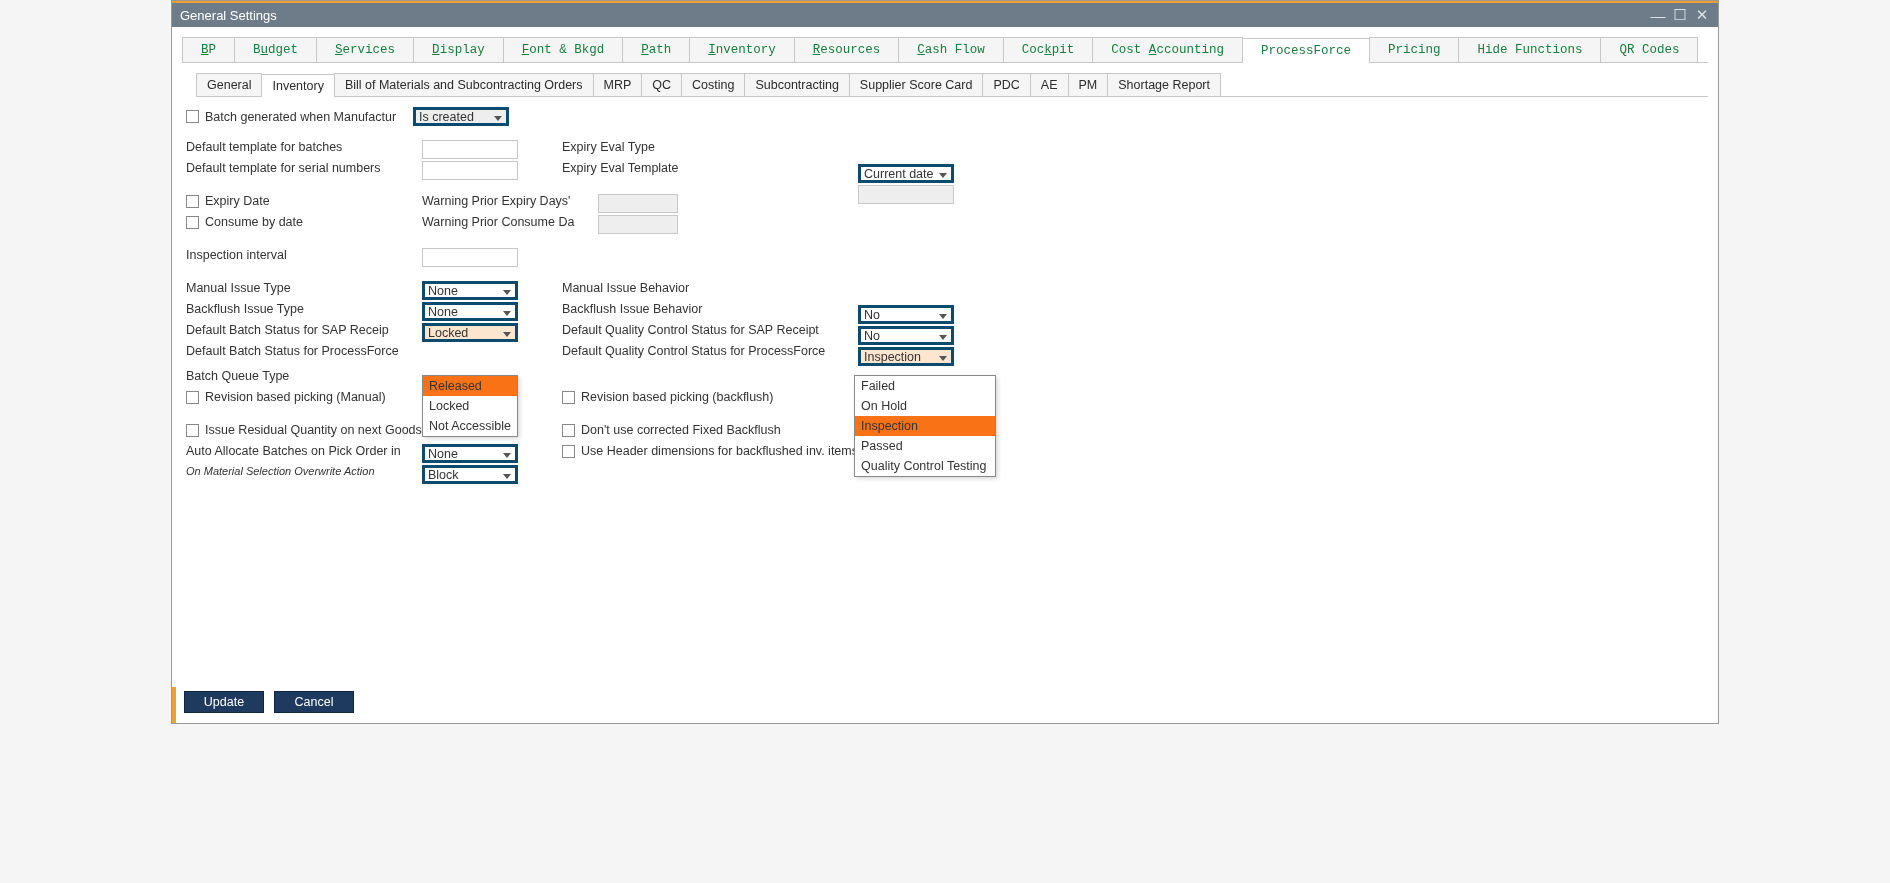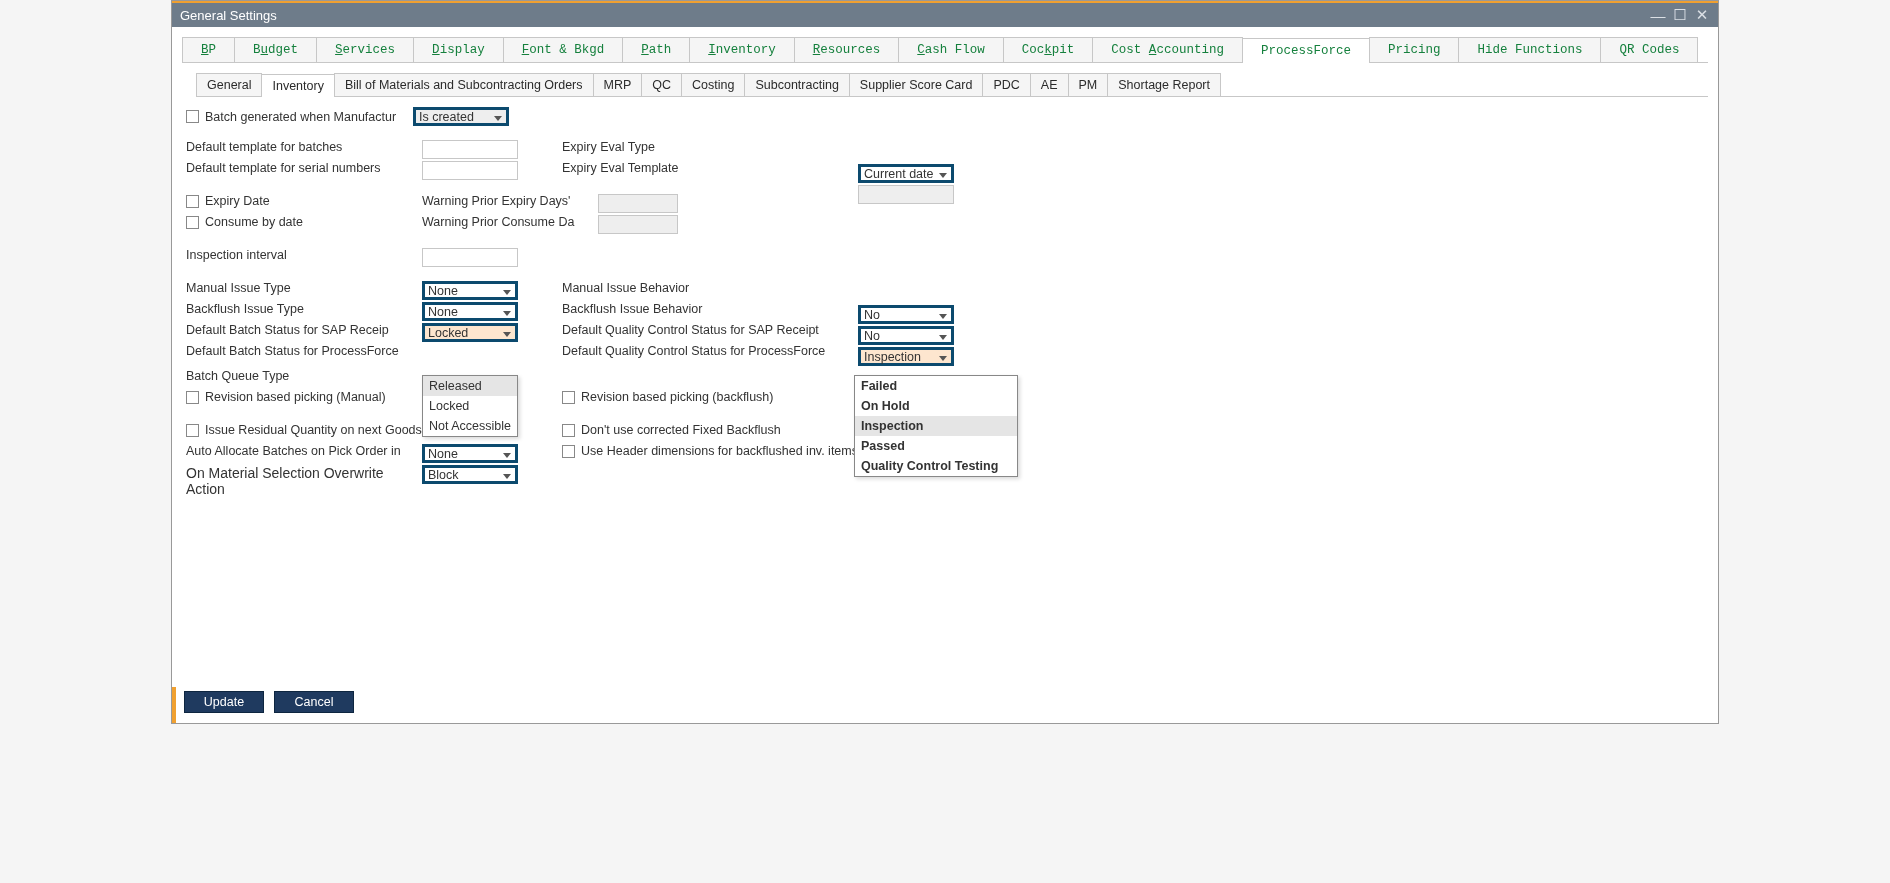--- a/index.html
+++ b/index.html
@@ -96,21 +96,21 @@
   cursor:pointer;
 }
 .chk-lbl { display:flex; align-items:center; font-size:12.5px;}
 .gap { height: 12px; }
 .gap-s { height: 4px; }
 .dropdown-list {
   position:absolute; border:1px solid #888; background:#fff; font-size:12.5px;
   box-shadow: 2px 2px 4px rgba(0,0,0,0.15);
 }
 .dropdown-list .opt { padding:2px 6px; height:20px; display:flex; align-items:center; cursor:pointer;}
-.dropdown-list .opt.hl { background:#e5e5e5; }
+.dropdown-list .opt.hl { background:#f97316; }
 .footer-btns {
   display:flex; gap:10px; padding:4px 8px 10px 8px; background:#fff;
   border-left:4px solid #f0a030;
 }
 .btn {
   background:#1f3a5f; color:#fff; border:1px solid #0e2640; padding:3px 18px; font-size:12.5px; font-family:inherit;
   min-width:80px; text-align:center; cursor:pointer;
 }
 .col-left { width:376px; }
 </style>
@@ -268,21 +268,21 @@
         <div class="ctrl"></div>
         <div class="lbl2" style="overflow:hidden; white-space:nowrap;">Default Quality Control Status for ProcessForce</div>
       </div>
 
       <div class="dropdown-list" style="left:240px; top:278px; width:96px;">
         <div class="opt hl">Released</div>
         <div class="opt">Locked</div>
         <div class="opt">Not Accessible</div>
       </div>
 
-      <div class="dropdown-list" style="left:672px; top:278px; width:164px;font-weight:bold;">
+      <div class="dropdown-list" style="left:672px; top:278px; width:142px;">
         <div class="opt">Failed</div>
         <div class="opt">On Hold</div>
         <div class="opt hl">Inspection</div>
         <div class="opt">Passed</div>
         <div class="opt">Quality Control Testing</div>
       </div>
 
       <div class="gap-s"></div>
       <div class="row">
         <div class="lbl">Batch Queue Type</div>
@@ -317,21 +317,21 @@
               <span>None</span>
             </div>
           </div>
         <div style="width:40px;"></div>
         <div class="chk-lbl">
           <span class="chk"></span>
           <span>Use Header dimensions for backflushed inv. items</span>
         </div>
       </div>
       <div class="row">
-        <div style="width:236px; font-size:14px;">On Material Selection Overwrite Action</div>
+        <div style="width:236px; font-size:11px;font-style:italic;">On Material Selection Overwrite Action</div>
         <div class="ctrl">
             <div class="sel">
               <span>Block</span>
             </div>
           </div>
       </div>
 
     </div>
 
   </div>

